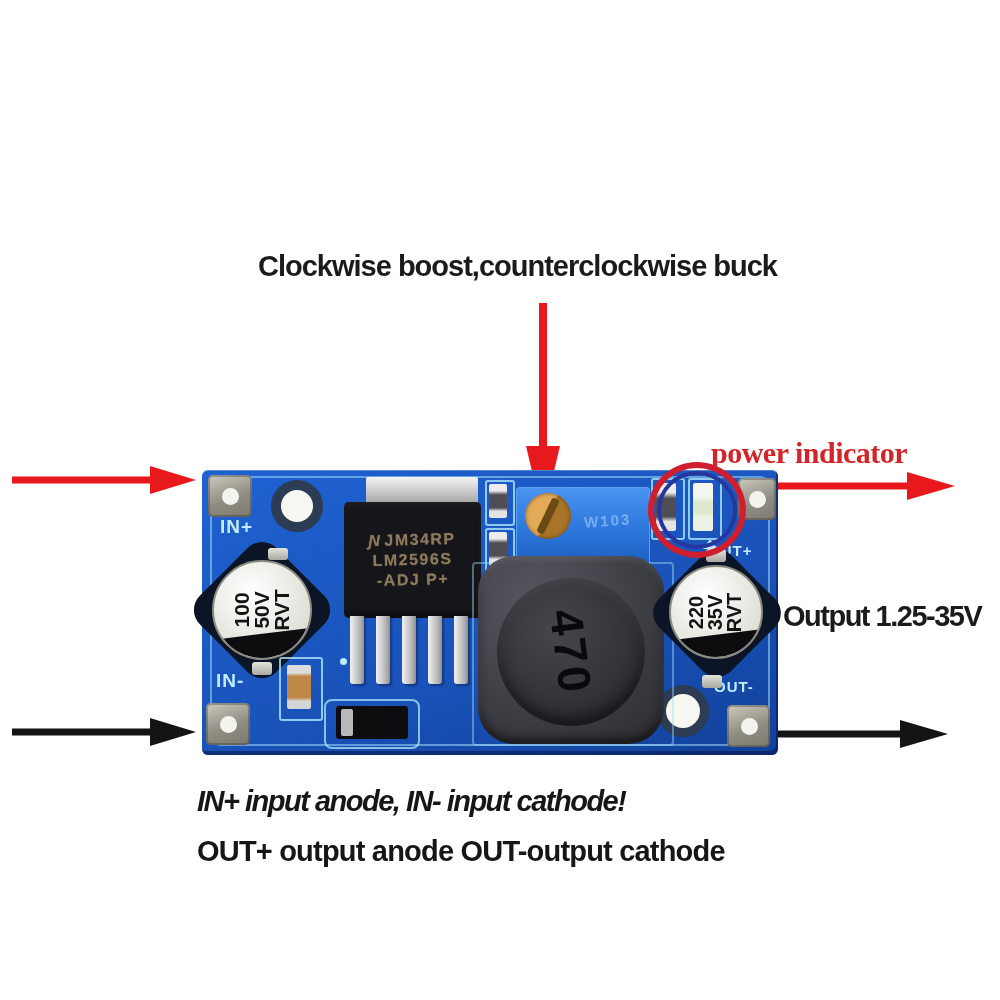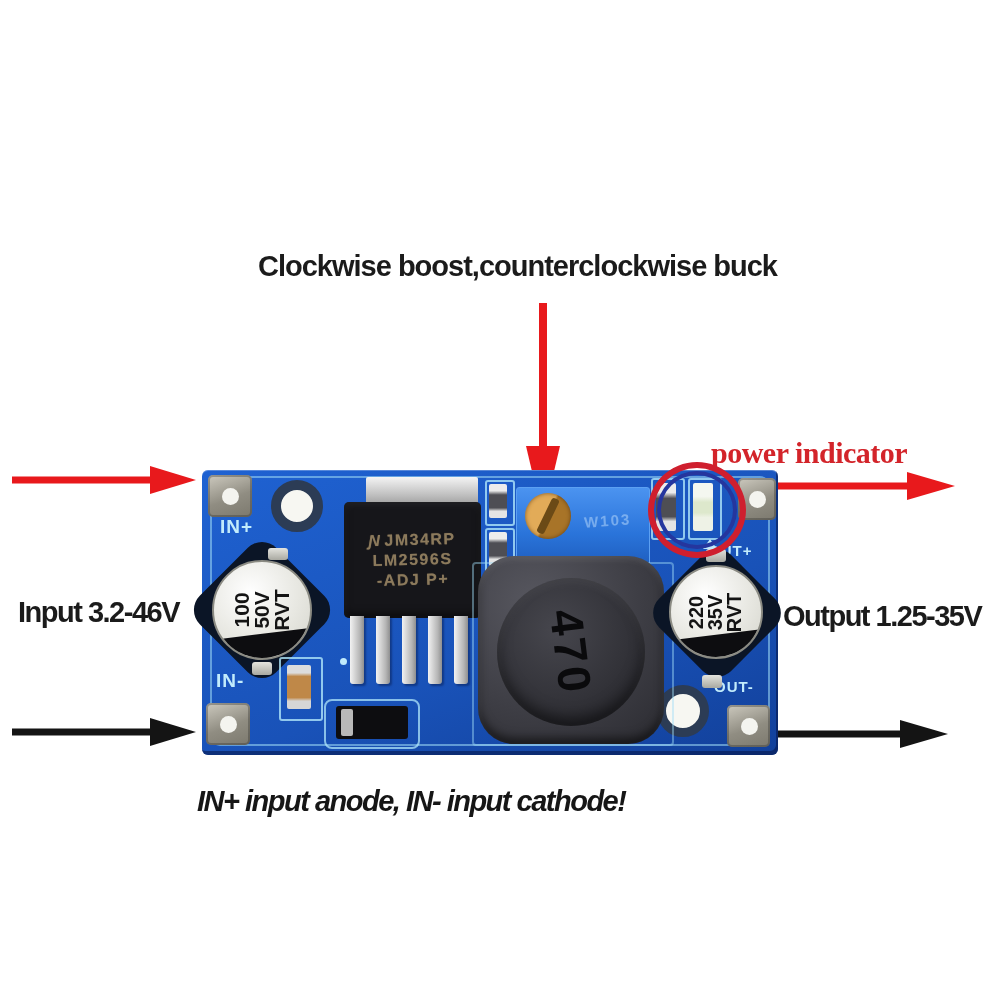--- a/index.html
+++ b/index.html
@@ -88,23 +88,23 @@
        border:6px solid #cf1f2e;border-radius:50%;z-index:5;}
   .ring-blue{position:absolute;inset:3px;border:4px solid #25369e;border-radius:50%;}
 </style>
 </head>
 <body>
 
 <div class="page">
 
   <div class="heading h2">Clockwise boost,counterclockwise buck</div>
   <div class="power-ind">power indicator</div>
-  <div class="side-label input-label">Input 3.2-46V</div>
   <div class="side-label output-label">Output 1.25-35V</div>
   <div class="pinout p1">IN+ input anode, IN- input cathode!</div>
+  <div class="pinout p2">OUT+ output anode OUT-output cathode</div>
 
   <svg class="overlay" width="1000" height="1000" viewBox="0 0 1000 1000">
     <g>
       <line x1="543" y1="303" x2="543" y2="462" stroke="#e8191c" stroke-width="8"></line>
       <polygon points="526,446 543,518 560,446" fill="#e8191c"></polygon>
     </g>
     <g>
       <line x1="12" y1="480" x2="156" y2="480" stroke="#e8191c" stroke-width="7"></line>
       <polygon points="150,466 196,480 150,494" fill="#e8191c"></polygon>
     </g>

